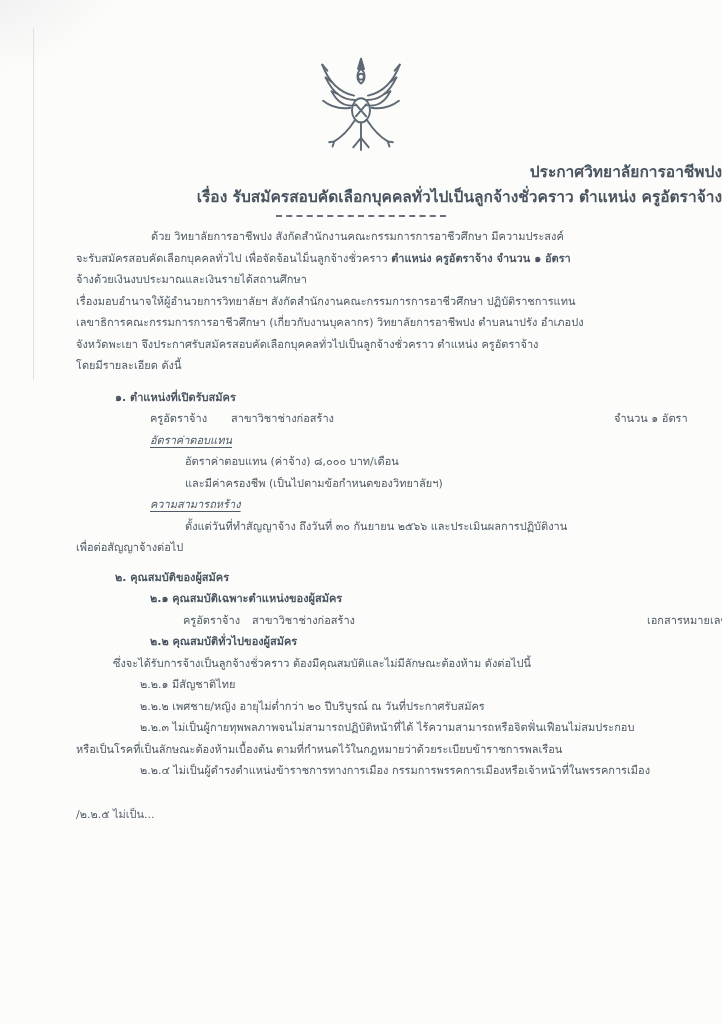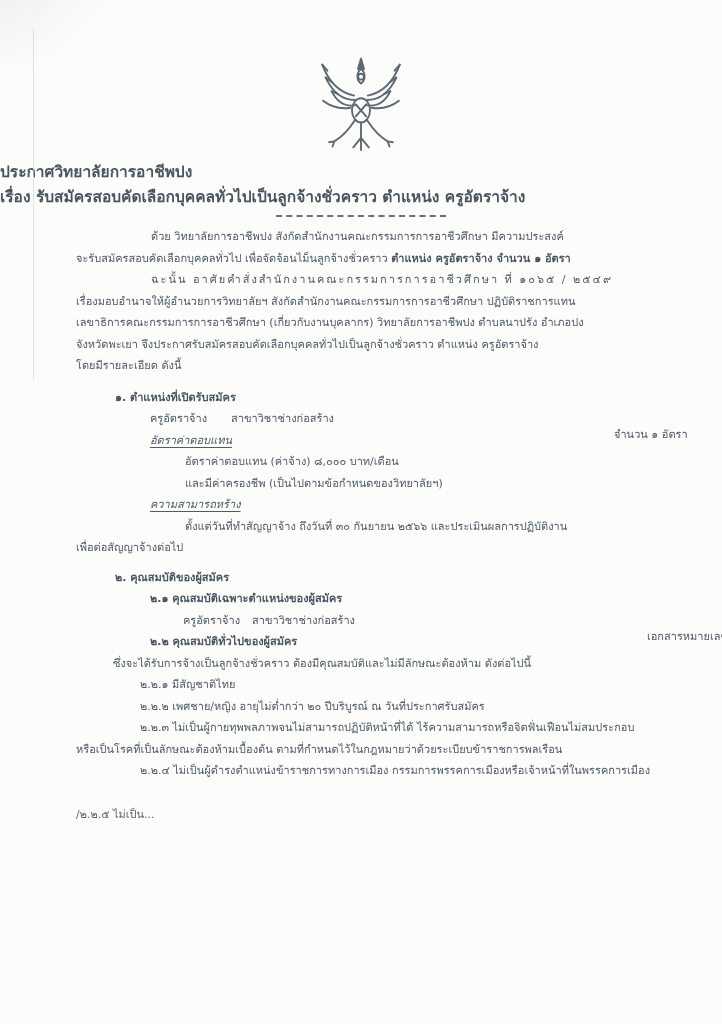--- a/index.html
+++ b/index.html
@@ -6,38 +6,38 @@
   body{width:722px;height:1024px;overflow:hidden;
        font-family:"DejaVu Sans","Liberation Sans",sans-serif;}
   .page{position:relative;width:722px;height:1024px;background:
         radial-gradient(ellipse 260px 180px at -4% -3%, #ececec 0%, rgba(236,236,236,0) 60%),
         #fcfcfb;
         color:#4f5b66;overflow:hidden;}
   .scan-line{position:absolute;left:33px;top:28px;width:1px;height:352px;
         background:#d4d6d8;opacity:.7;}
   .emblem{width:104px;height:100px;margin:56px auto 4px;display:block;}
   .emblem svg{width:100%;height:100%;display:block;}
-  .title{text-align:left;font-weight:bold;font-size:15.5px;line-height:25px;color:#49545f;}
+  .title{text-align:right;font-weight:bold;font-size:15.5px;line-height:25px;color:#49545f;}
   .divider{width:170px;margin:5px auto 9px;border-top:2px dashed #67717b;height:0;}
   .doc-body{padding:0 72px 0 76px;font-size:11px;line-height:21.5px;}
   .ln{min-height:21.5px;}
   .indent{text-indent:75px;}
   .sp{letter-spacing:2px;}
   .b{font-weight:bold;color:#49545f;}
   .ml39{margin-left:39px;}
   .ml74{margin-left:74px;}
   .ml107{margin-left:107px;}
   .ml109{margin-left:109px;}
   .hang64{text-indent:64px;}
   .hang37{text-indent:37px;}
   .u{text-decoration:underline;text-underline-offset:3px;font-style:italic;}
   .row{position:relative;}
   .gap12{margin-left:12px;}
   .gap24{margin-left:24px;}
-  .col-right{position:absolute;left:464px;top:16px;white-space:nowrap;}
+  .col-right{position:absolute;left:464px;top:0;white-space:nowrap;}
   .mt2{margin-top:10px;}
   .mt8{margin-top:8px;}
   .footer-cont{margin-top:22px;padding-right:6px;color:#59636d;}
 </style>
 </head>
 <body>
 
 <div class="page">
   <div class="scan-line"></div>
 
@@ -72,22 +72,22 @@
   </div>
 
   <div class="title">ประกาศวิทยาลัยการอาชีพปง</div>
   <div class="title">เรื่อง รับสมัครสอบคัดเลือกบุคคลทั่วไปเป็นลูกจ้างชั่วคราว ตำแหน่ง ครูอัตราจ้าง</div>
   <div class="divider"></div>
 
   <div class="doc-body">
 
     <div class="ln indent">ด้วย วิทยาลัยการอาชีพปง สังกัดสำนักงานคณะกรรมการการอาชีวศึกษา มีความประสงค์</div>
     <div class="ln"><span>จะรับสมัครสอบคัดเลือกบุคคลทั่วไป เพื่อจัดจ้อนไม็นลูกจ้างชั่วคราว </span><span class="b">ตำแหน่ง ครูอัตราจ้าง จำนวน ๑ อัตรา</span></div>
+    <div class="ln">จ้างด้วยเงินงบประมาณและเงินรายได้สถานศึกษา</div>
 
-    <div class="ln indent sp">ฉะนั้น อาศัยคำสั่งสำนักงานคณะกรรมการการอาชีวศึกษา ที่ ๑๐๖๕ / ๒๕๔๙</div>
     <div class="ln">เรื่องมอบอำนาจให้ผู้อำนวยการวิทยาลัยฯ สังกัดสำนักงานคณะกรรมการการอาชีวศึกษา ปฏิบัติราชการแทน</div>
     <div class="ln">เลขาธิการคณะกรรมการการอาชีวศึกษา (เกี่ยวกับงานบุคลากร) วิทยาลัยการอาชีพปง ตำบลนาปรัง อำเภอปง</div>
     <div class="ln">จังหวัดพะเยา จึงประกาศรับสมัครสอบคัดเลือกบุคคลทั่วไปเป็นลูกจ้างชั่วคราว ตำแหน่ง ครูอัตราจ้าง</div>
     <div class="ln">โดยมีรายละเอียด ดังนี้</div>
 
     <div class="ln ml39 b mt2">๑. ตำแหน่งที่เปิดรับสมัคร</div>
     <div class="ln ml74 row">
       <span>ครูอัตราจ้าง</span><span class="gap24">สาขาวิชาช่างก่อสร้าง</span><span class="col-right">จำนวน ๑ อัตรา</span>
     </div>
     <div class="ln ml74 u">อัตราค่าตอบแทน</div>

